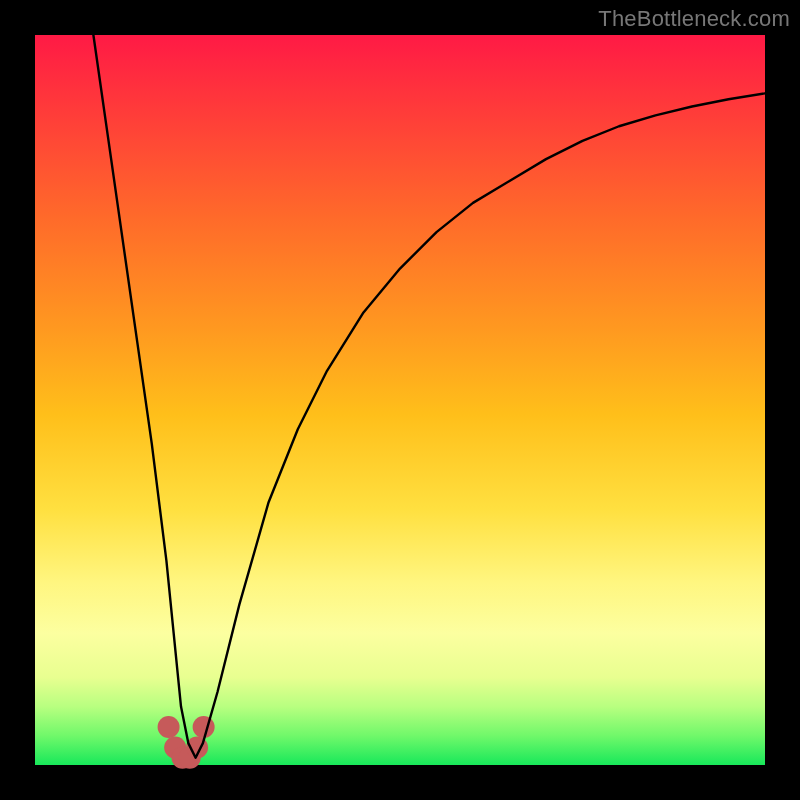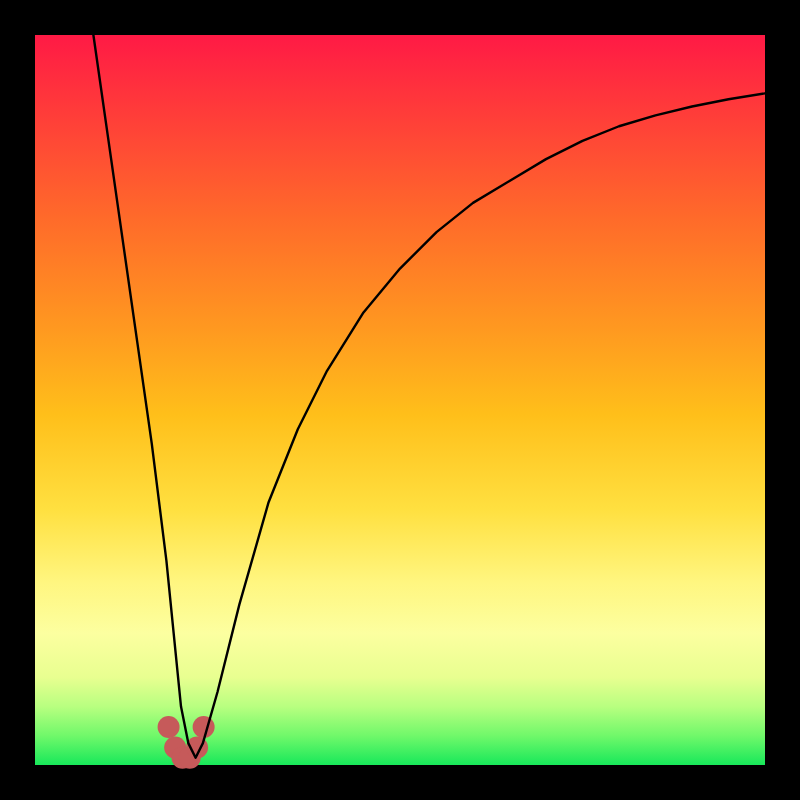--- a/index.html
+++ b/index.html
@@ -54,20 +54,21 @@
     top: 0;
     width: 730px;
     height: 730px;
     overflow: visible;
   }
 </style>
 </head>
 <body>
 
 <div class="frame">
+  <div class="watermark">TheBottleneck.com</div>
 
   <div class="plot">
     <svg class="curve" viewBox="0 0 730 730" preserveAspectRatio="none">
       <g>
           <circle cx="133.59" cy="692.04" r="11" fill="#c65a5a"></circle>
           <circle cx="140.16" cy="712.48" r="11" fill="#c65a5a"></circle>
           <circle cx="147.46" cy="722.70" r="11" fill="#c65a5a"></circle>
           <circle cx="154.76" cy="722.70" r="11" fill="#c65a5a"></circle>
           <circle cx="162.06" cy="712.48" r="11" fill="#c65a5a"></circle>
           <circle cx="168.63" cy="692.04" r="11" fill="#c65a5a"></circle>

